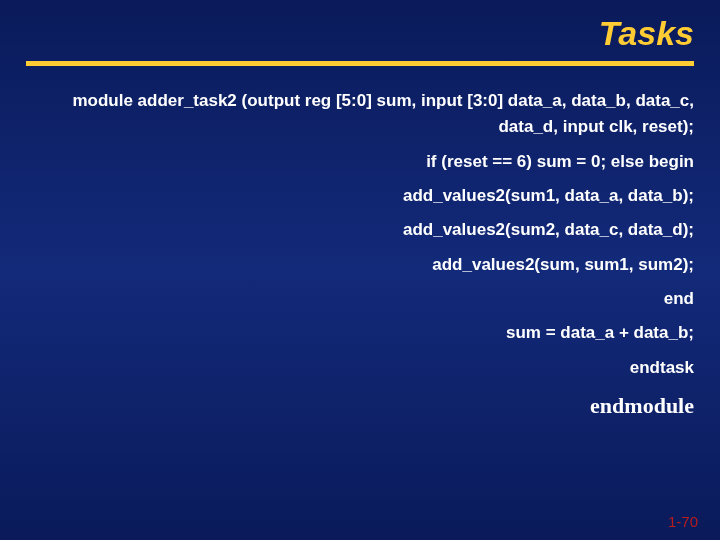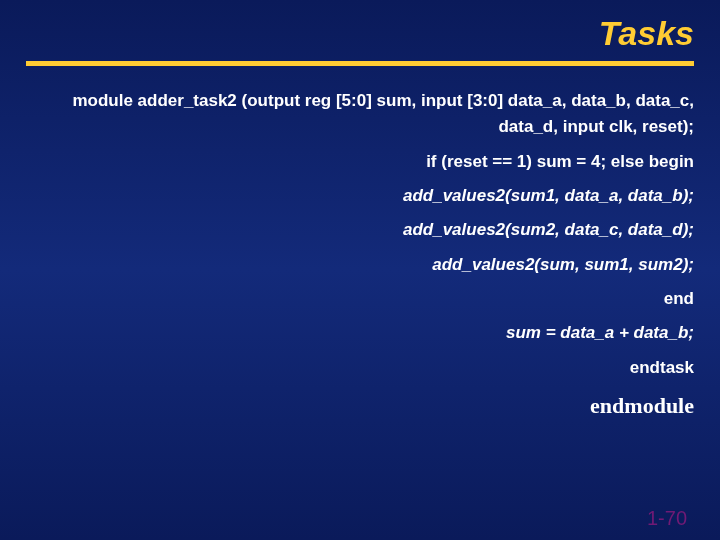--- a/index.html
+++ b/index.html
@@ -23,45 +23,45 @@
     margin-bottom: 22px;
   }
   .code {
     color: #ffffff;
     font-size: 17px;
     font-weight: bold;
     line-height: 1.55;
   }
   .code p { margin-bottom: 8px; }
   .i1 { padding-left: 22px; }
-  .i2 { padding-left: 44px; font-style: italic; }
+  .i2 { padding-left: 44px; }
   .endmod {
     font-size: 22px;
     font-weight: bold;
     color: #ffffff;
     margin-top: 6px;
     font-family: Liberation Serif, serif;
   }
   .pagenum {
     position: absolute;
     bottom: 10px;
-    right: 33px;
-    color: #701a75;
-    font-size: 20px;
+    right: 22px;
+    color: #b91c1c;
+    font-size: 15px;
   }
 </style>
 </head>
 <body>
 
 <div class="title">Tasks</div>
 <div class="rule"></div>
 
 <div class="code">
   <p>module adder_task2 (output  reg [5:0] sum, input [3:0] data_a, data_b, data_c, data_d, input clk, reset);</p>
-  <p class="i1">if (reset == 1) sum = 4; else begin</p>
+  <p class="i1">if (reset == 6) sum = 0; else begin</p>
   <p class="i2">add_values2(sum1, data_a, data_b);</p>
   <p class="i2">add_values2(sum2, data_c, data_d);</p>
   <p class="i2">add_values2(sum, sum1, sum2);</p>
   <p class="i1">end</p>
   <p class="i2">sum = data_a + data_b;</p>
   <p>endtask</p>
   <p class="endmod">endmodule</p>
 </div>
 
 <div class="pagenum">1-70</div>

